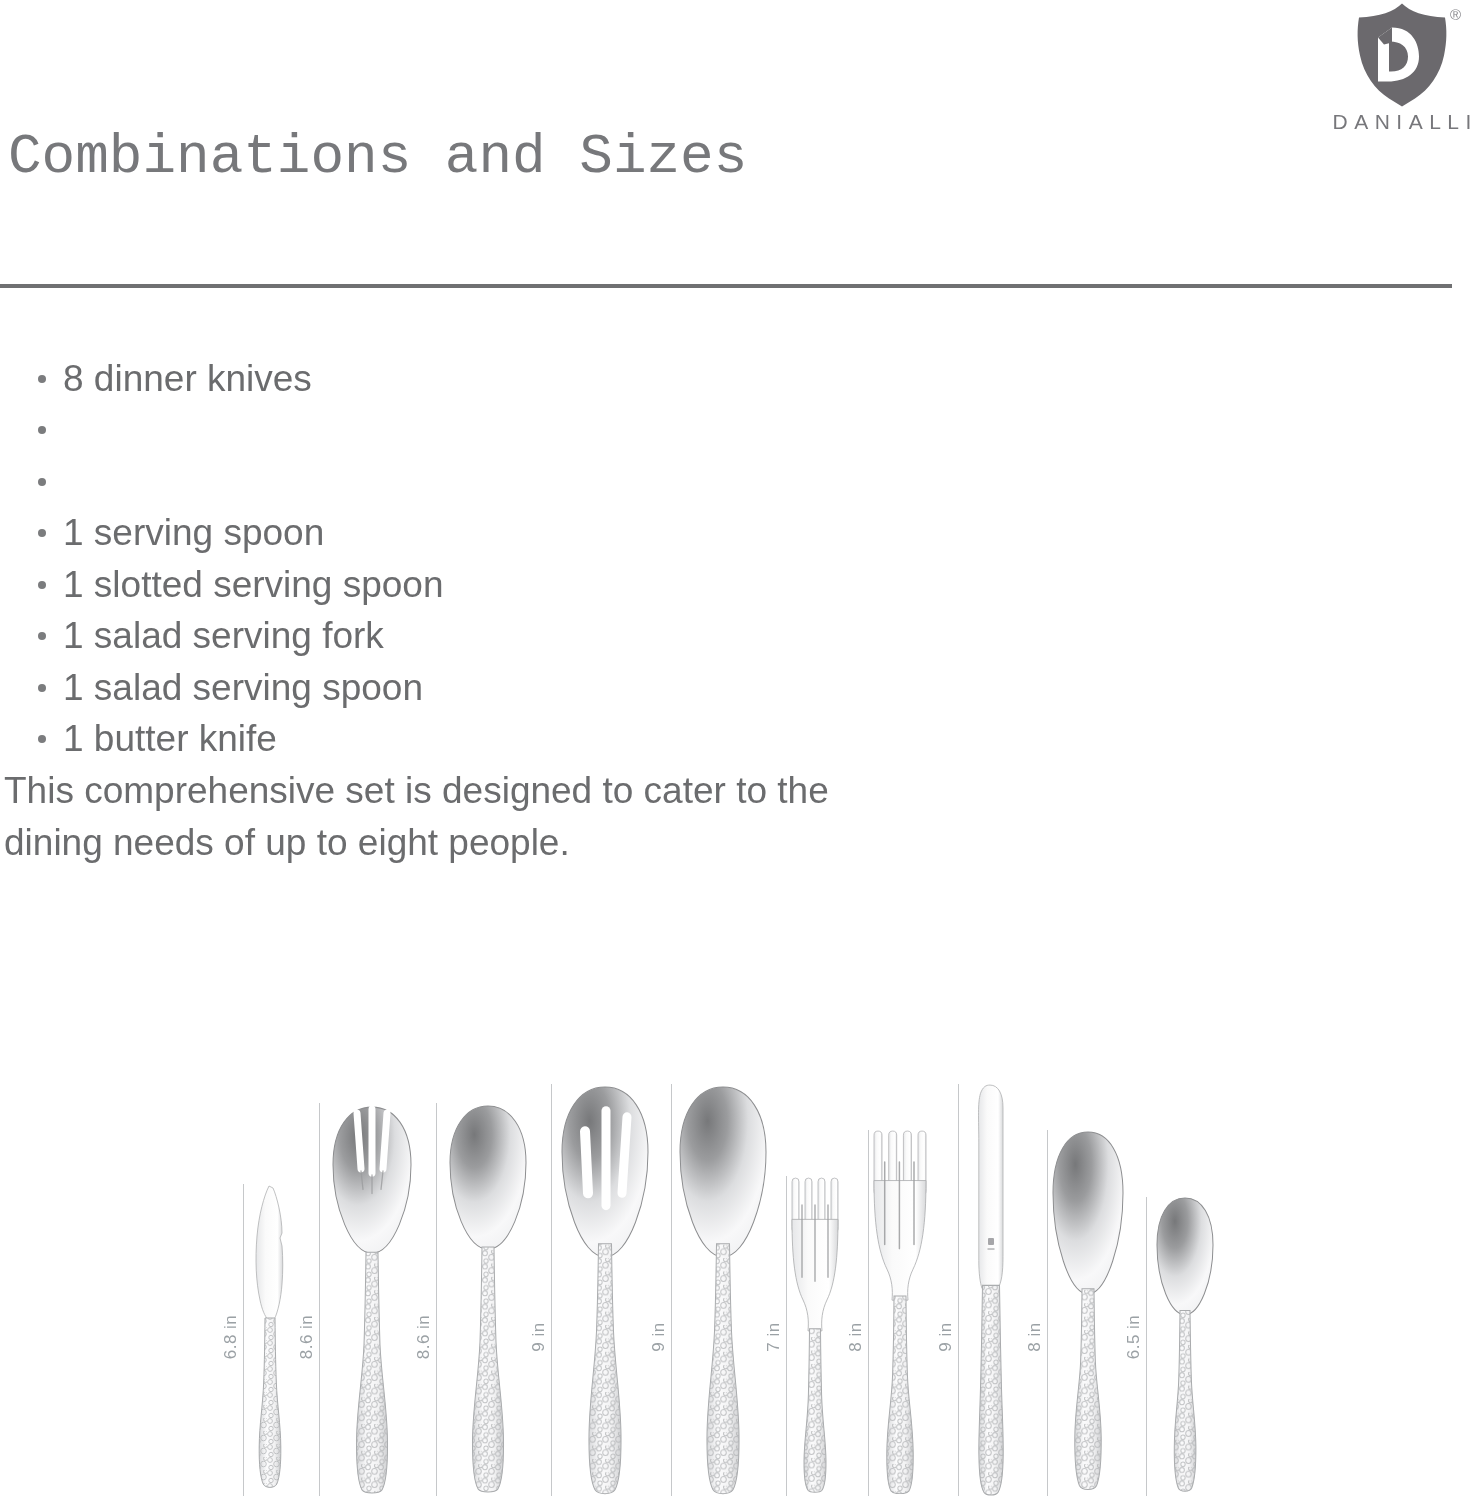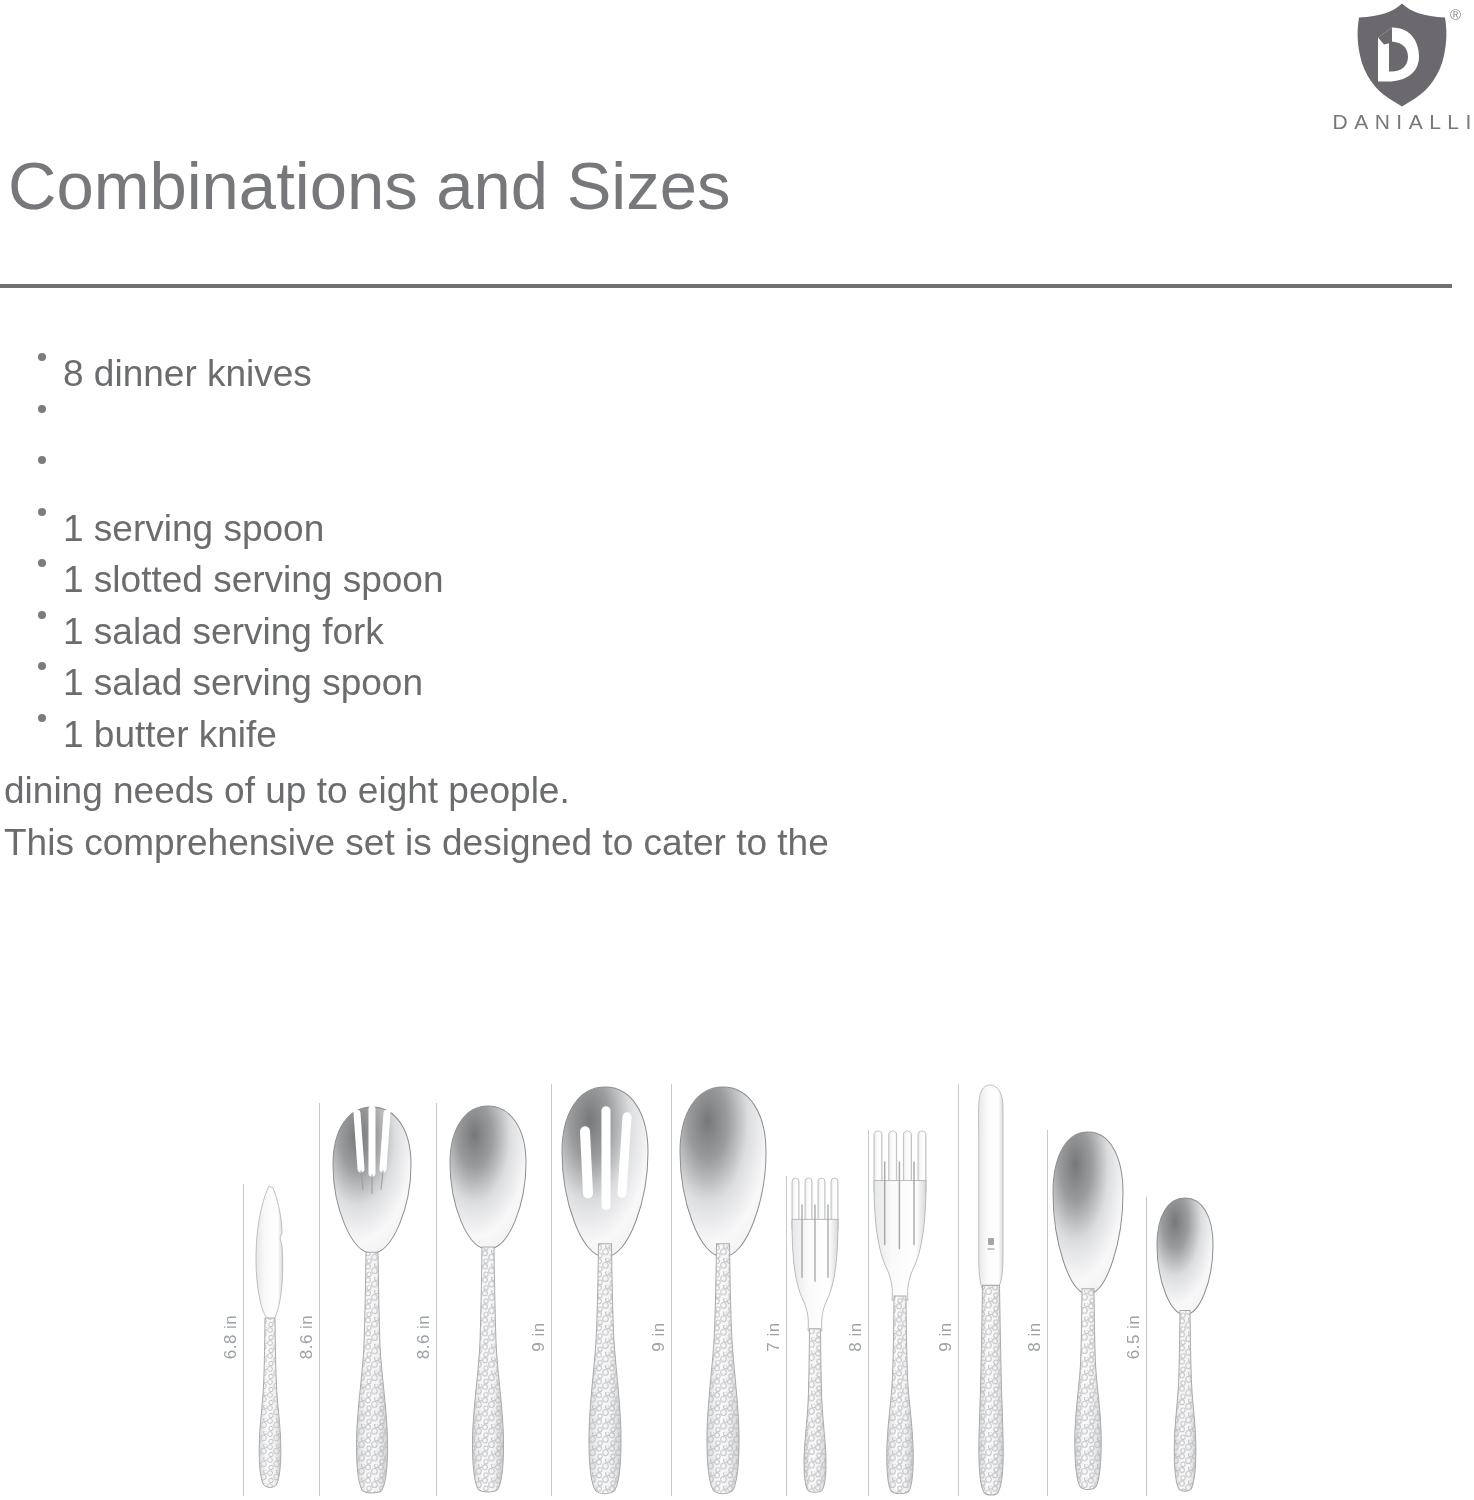--- a/index.html
+++ b/index.html
@@ -9,28 +9,28 @@
   }
   
   .logo-shield{position:absolute;left:1356px;top:3px;width:92px;height:104px;}
   .registered{position:absolute;left:1450px;top:6px;font-size:15px;color:#8a8a8e;}
   .brand-name{
     position:absolute;left:1326px;top:110px;width:150px;text-align:center;
     font-size:21px;letter-spacing:6.5px;text-indent:6.5px;color:#77777b;font-weight:400;
   }
   
   .page-title{
-    position:absolute;left:8px;top:152px;font-size:67px;font-weight:400;
-    color:#77787b;letter-spacing:0px;line-height:1;white-space:nowrap;
+    position:absolute;left:8px;top:129px;font-size:56px;font-weight:400;
+    color:#77787b;letter-spacing:0px;line-height:1;white-space:nowrap;font-family:Liberation Mono, monospace;
   }
   .title-rule{position:absolute;left:0;top:284px;width:1452px;height:4px;background:#6f7072;}
   
   .content{position:absolute;left:0;top:353px;width:1100px;color:#6b6c6e;font-size:37px;}
   .contents-list{list-style:none;margin:0;padding:0;}
-  .contents-list li{display:flex;height:51.5px;padding-left:38px;}
+  .contents-list li{display:flex;align-items:center;height:51.5px;padding-left:38px;}
   .dot{width:8px;height:8px;border-radius:50%;background:#7b7c7e;margin-right:17px;flex:0 0 auto;}
   .desc-line{line-height:51.5px;padding-left:4px;white-space:nowrap;}
   
   .mline{position:absolute;width:1px;background:#c6c8ca;}
   .mlabel{
     position:absolute;transform:translate(-50%,-50%) rotate(-90deg);
     font-size:17px;color:#9ba1a5;letter-spacing:0.5px;white-space:nowrap;
   }
   .piece{position:absolute;}
   .defs-holder{position:absolute;width:0;height:0;overflow:hidden;}
@@ -110,22 +110,22 @@
         </li>
       <li>
           <span class="dot"></span>
           <span>1 salad serving spoon</span>
         </li>
       <li>
           <span class="dot"></span>
           <span>1 butter knife</span>
         </li>
     </ul>
+    <div class="desc-line">This comprehensive set is designed to cater to the</div>
     <div class="desc-line">dining needs of up to eight people.</div>
-    <div class="desc-line">This comprehensive set is designed to cater to the</div>
   </div>
 
   <div>
 
     <div class="mline" style="left:243px;top:1184px;height:312px;"></div>
     <div class="mline" style="left:319px;top:1103px;height:393px;"></div>
     <div class="mline" style="left:436px;top:1103px;height:393px;"></div>
     <div class="mline" style="left:551px;top:1084px;height:412px;"></div>
     <div class="mline" style="left:671px;top:1084px;height:412px;"></div>
     <div class="mline" style="left:786px;top:1176px;height:320px;"></div>

